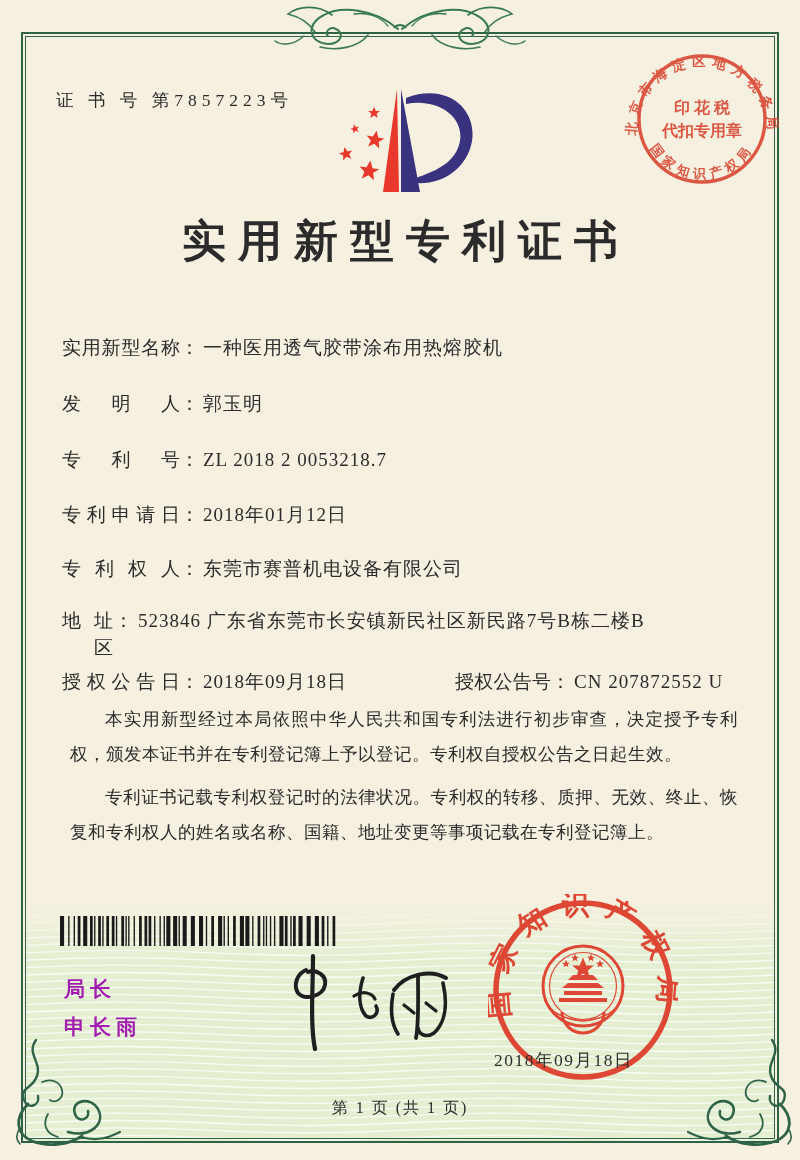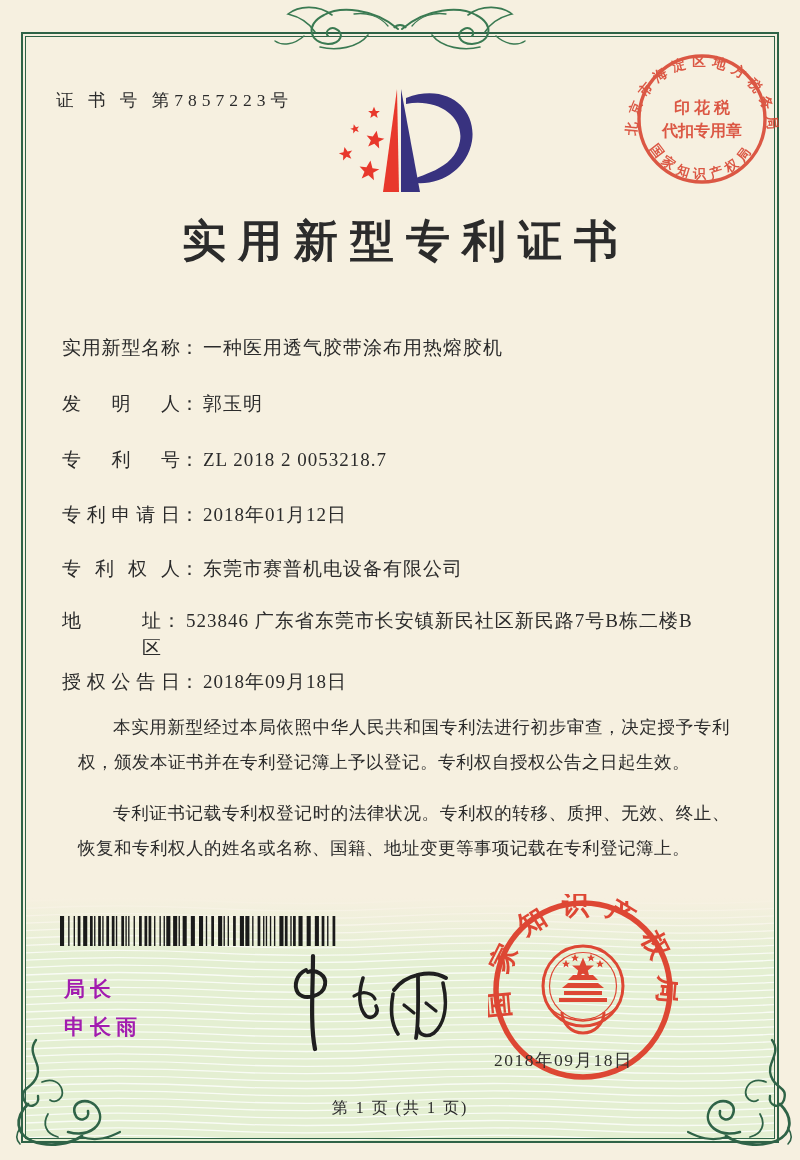--- a/index.html
+++ b/index.html
@@ -21,27 +21,27 @@
   .certno{left:56px;top:88px;font-size:17.5px;letter-spacing:5px;z-index:4}
   .logo{left:336px;top:84px;z-index:4}
   .taxstamp{left:622px;top:40px;z-index:6;opacity:.88}
   .title{left:0;top:212px;width:100%;text-align:center;font-size:44px;font-weight:700;
     letter-spacing:12px;text-indent:12px;z-index:4}
   
   .frow{left:62px;width:690px;font-size:19px;line-height:27px;z-index:4;white-space:nowrap}
   .flabel{display:inline-block;width:118px;text-align:justify;text-align-last:justify;vertical-align:top}
   .fcolon{display:inline-block;margin-right:4px}
   .fvalue{letter-spacing:1px}
-  .addr-wrap{margin-left:80px;width:560px;white-space:normal;letter-spacing:1px}
+  .addr-wrap{margin-left:32px;width:560px;white-space:normal;letter-spacing:1px}
   .addr-di{position:absolute;left:0;top:0}
   .grant-right{position:absolute;left:393px;top:0}
   .grant-right .flabel{width:96px}
   
   .bodytext{left:62px;top:694px;width:684px;font-size:17.5px;line-height:35px;z-index:4;text-align:justify}
-  .bodytext p{margin:16px;text-indent:2em;letter-spacing:.5px}
+  .bodytext p{margin:8px;text-indent:2em;letter-spacing:.5px}
   
   .barcode{left:60px;top:916px;z-index:4}
   .officer{left:64px;z-index:4;font-family:"Liberation Sans","DejaVu Sans",sans-serif;
     font-weight:600;font-size:21px;letter-spacing:5px;color:#a21caf}
   .officer.t1{top:975px}.officer.t2{top:1013px}
   .signature{left:268px;top:948px;z-index:5}
   .seal{left:488px;top:894px;z-index:6;opacity:.93}
   .footer{left:0;top:1098px;width:100%;text-align:center;font-size:16px;letter-spacing:2px;z-index:4}
   .flourish{z-index:4;pointer-events:none}
   .fl-top{left:270px;top:2px}
@@ -178,20 +178,23 @@
 </div>
 <div class="abs frow" style="top:555px">
   <span class="flabel">专利权人</span><span class="fcolon">：</span><span class="fvalue">东莞市赛普机电设备有限公司</span>
 </div>
 <div class="abs frow" style="top:607px">
   <span class="addr-di">地</span>
   <div class="addr-wrap"><span>址</span><span class="fcolon">：</span><span class="fvalue">523846 广东省东莞市长安镇新民社区新民路7号B栋二楼B区</span></div>
 </div>
 <div class="abs frow" style="top:668px;position:absolute">
   <span class="flabel">授权公告日</span><span class="fcolon">：</span><span class="fvalue">2018年09月18日</span>
+  <span class="grant-right">
+    <span class="flabel">授权公告号</span><span class="fcolon">：</span><span class="fvalue">CN 207872552 U</span>
+  </span>
 </div>
 
 <div class="abs bodytext">
   <p>本实用新型经过本局依照中华人民共和国专利法进行初步审查，决定授予专利权，颁发本证书并在专利登记簿上予以登记。专利权自授权公告之日起生效。</p>
   <p>专利证书记载专利权登记时的法律状况。专利权的转移、质押、无效、终止、恢复和专利权人的姓名或名称、国籍、地址变更等事项记载在专利登记簿上。</p>
 </div>
 
 <svg class="abs barcode" width="278" height="30" preserveAspectRatio="none" viewBox="0 0 204 30">
     <rect x="0" y="0" width="3" height="30" fill="#1a1a1a"></rect>
     <rect x="6" y="0" width="1" height="30" fill="#1a1a1a"></rect>

